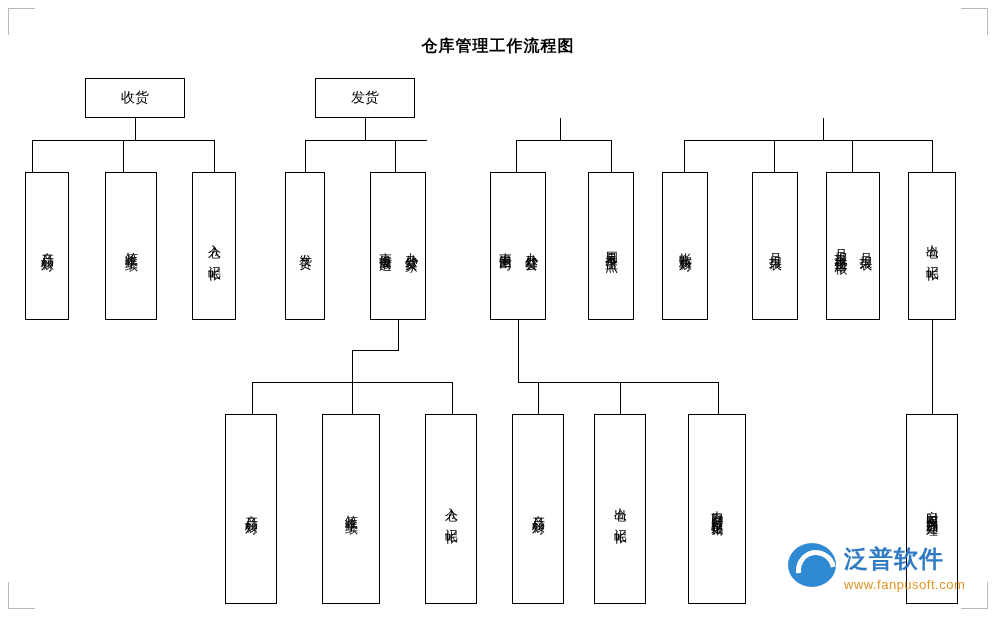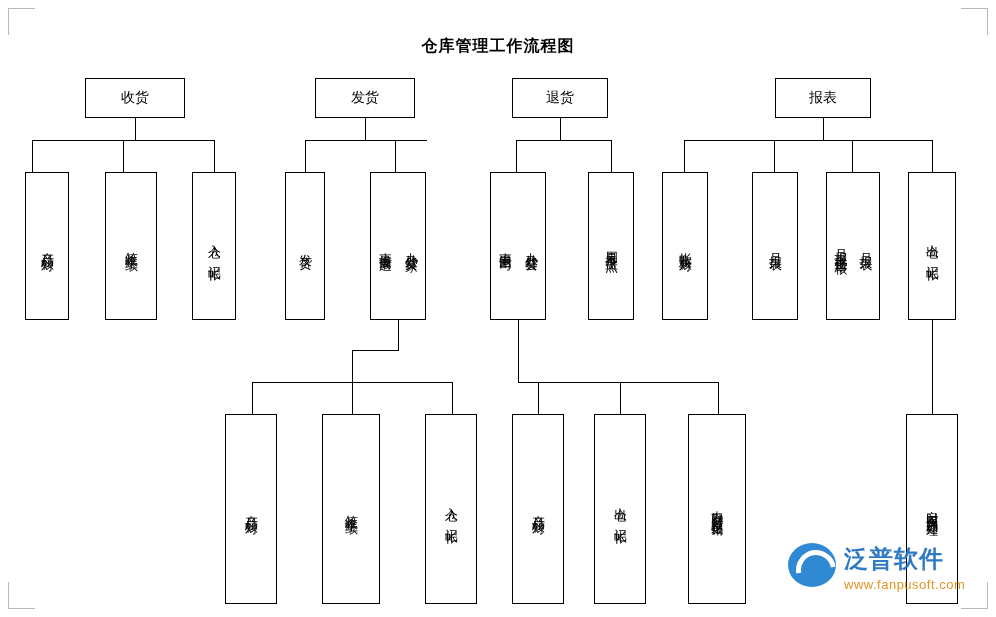--- a/index.html
+++ b/index.html
@@ -174,21 +174,20 @@
   <div class="line v" style="left:352px; top:350px; height:32px;"></div>
   <div class="line h" style="left:252px; top:382px; width:200px;"></div>
   <div class="line v" style="left:252px; top:382px; height:32px;"></div>
   <div class="line v" style="left:352px; top:382px; height:32px;"></div>
   <div class="line v" style="left:452px; top:382px; height:32px;"></div>
 
   <div class="box v" style="left:225px; top:414px; width:52px; height:190px;">产品核对</div>
   <div class="box v" style="left:322px; top:414px; width:58px; height:190px;">签收手续</div>
   <div class="box v" style="left:425px; top:414px; width:52px; height:190px;">入仓 记帐</div>
 
-  <div class="box h" style="left:512px; top:78px; width:96px; height:40px;">退货</div>
   <div class="line v" style="left:560px; top:118px; height:22px;"></div>
   <div class="line h" style="left:516px; top:140px; width:95px;"></div>
   <div class="line v" style="left:516px; top:140px; height:32px;"></div>
   <div class="line v" style="left:611px; top:140px; height:32px;"></div>
 
   <div class="box" style="left:490px; top:172px; width:56px; height:148px; flex-direction:row-reverse;">
     <span class="box v" style="position:static; border:0; width:26px; height:138px;">办处货公</span>
     <span class="box v" style="position:static; border:0; width:26px; height:138px;">事退回司</span>
   </div>
   <div class="box v" style="left:588px; top:172px; width:46px; height:148px;">周月季盘点</div>
@@ -196,21 +195,20 @@
   <div class="line v" style="left:518px; top:320px; height:62px;"></div>
   <div class="line h" style="left:518px; top:382px; width:200px;"></div>
   <div class="line v" style="left:538px; top:382px; height:32px;"></div>
   <div class="line v" style="left:620px; top:382px; height:32px;"></div>
   <div class="line v" style="left:718px; top:382px; height:32px;"></div>
 
   <div class="box v" style="left:512px; top:414px; width:52px; height:190px;">产品核对</div>
   <div class="box v" style="left:594px; top:414px; width:52px; height:190px;">出仓 记帐</div>
   <div class="box v2" style="left:688px; top:414px; width:58px; height:190px;">内勤财务核定报销</div>
 
-  <div class="box h" style="left:775px; top:78px; width:96px; height:40px;">报表</div>
   <div class="line v" style="left:823px; top:118px; height:22px;"></div>
   <div class="line h" style="left:684px; top:140px; width:248px;"></div>
   <div class="line v" style="left:684px; top:140px; height:32px;"></div>
   <div class="line v" style="left:774px; top:140px; height:32px;"></div>
   <div class="line v" style="left:852px; top:140px; height:32px;"></div>
   <div class="line v" style="left:932px; top:140px; height:32px;"></div>
 
   <div class="box v" style="left:662px; top:172px; width:46px; height:148px;">帐实核对</div>
   <div class="box v" style="left:752px; top:172px; width:46px; height:148px;">月报表</div>
 

